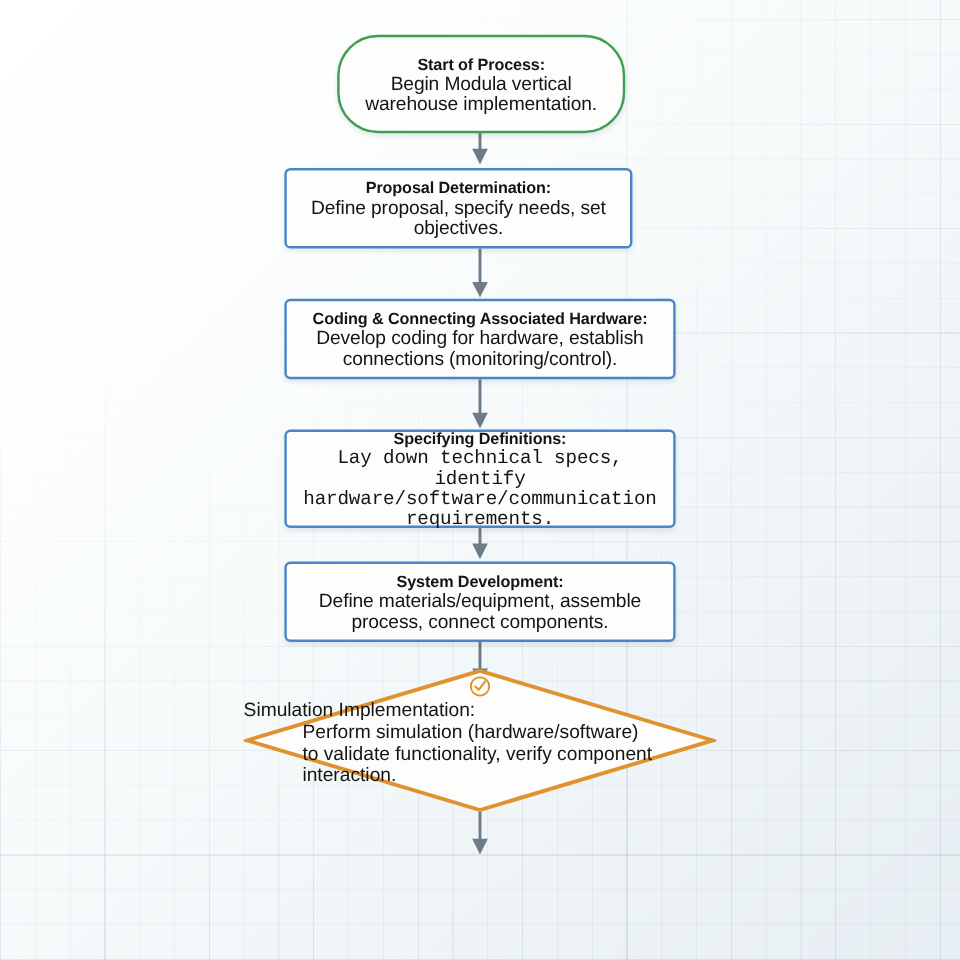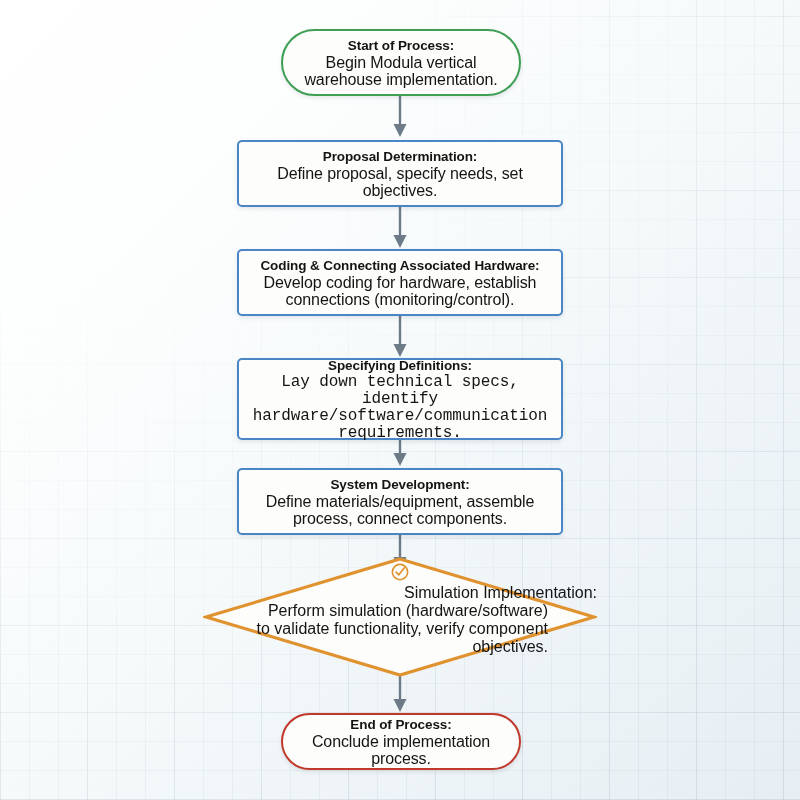--- a/index.html
+++ b/index.html
@@ -82,53 +82,53 @@
   }
 
   .diamond-wrap {
     position: absolute;
     z-index: 5;
   }
   .diamond-wrap svg { display: block; }
   .diamond-text {
     position: absolute;
     left: 0; right: 0;
-    text-align: right;
+    text-align: left;
     color: #141414;
   }
   .check-icon {
     position: absolute;
     left: 50%;
     transform: translateX(-50%);
   }
 
   .arrow { position: absolute; z-index: 2; }
   .arrow svg { display: block; }
 </style>
 </head>
 <body>
 
 <div id="canvas">
 
   <div class="grid-tex"></div>
   <div class="grid-tex2"></div>
 
-  <div class="node terminal start-node" style="left:281px; top:29px; width:240px; height:67px; padding:4px 16px;">
+  <div class="node terminal start-node" style="left:281px; top:29px; width:240px; height:82px; padding:4px 16px;">
     <div class="n-title">Start of Process:</div>
     <div class="n-body">Begin Modula vertical warehouse implementation.</div>
   </div>
 
   <div class="arrow" style="left:392px; top:96px;">
     <svg width="16" height="42" viewBox="0 0 16 42">
       <line x1="8" y1="0" x2="8" y2="31" stroke="#6d7b88" stroke-width="2.4"></line>
       <polygon points="8,41 1.5,28 14.5,28" fill="#6d7b88"></polygon>
     </svg>
   </div>
 
-  <div class="node process-node" style="left:237px; top:140px; width:326px; height:67px; padding:4px 14px;">
+  <div class="node process-node" style="left:237px; top:140px; width:290px; height:67px; padding:4px 14px;">
     <div class="n-title">Proposal Determination:</div>
     <div class="n-body" style="max-width:268px;">Define proposal, specify needs, set objectives.</div>
   </div>
 
   <div class="arrow" style="left:392px; top:207px;">
     <svg width="16" height="42" viewBox="0 0 16 42">
       <line x1="8" y1="0" x2="8" y2="31" stroke="#6d7b88" stroke-width="2.4"></line>
       <polygon points="8,41 1.5,28 14.5,28" fill="#6d7b88"></polygon>
     </svg>
   </div>
@@ -176,29 +176,25 @@
 
     <span class="check-icon" style="top:6px;">
       <svg width="20" height="20" viewBox="0 0 24 24">
         <circle cx="12" cy="12" r="9.2" fill="none" stroke="#e0922f" stroke-width="1.9"></circle>
         <path d="M7.3 12.2 L10.6 15.4 L17.2 7.0" fill="none" stroke="#e0922f" stroke-width="2.1" stroke-linecap="round" stroke-linejoin="round"></path>
       </svg>
     </span>
 
     <div class="diamond-text" style="top:28px;">
       <div class="n-title">Simulation Implementation:</div>
-      <div class="n-body" style="max-width:296px; margin:0 auto;">Perform simulation (hardware/software) to validate functionality, verify component objectives.</div>
+      <div class="n-body" style="max-width:296px; margin:0 auto;">Perform simulation (hardware/software) to validate functionality, verify component interaction.</div>
     </div>
   </div>
 
   <div class="arrow" style="left:392px; top:676px;">
     <svg width="16" height="37" viewBox="0 0 16 37">
       <line x1="8" y1="0" x2="8" y2="26" stroke="#6d7b88" stroke-width="2.4"></line>
       <polygon points="8,36 1.5,23 14.5,23" fill="#6d7b88"></polygon>
     </svg>
   </div>
 
-  <div class="node terminal end-node" style="left:281px; top:713px; width:240px; height:57px; padding:4px 12px;">
-    <div class="n-title">End of Process:</div>
-    <div class="n-body">Conclude implementation process.</div>
-  </div>
 
 </div>
 
 </body></html>

